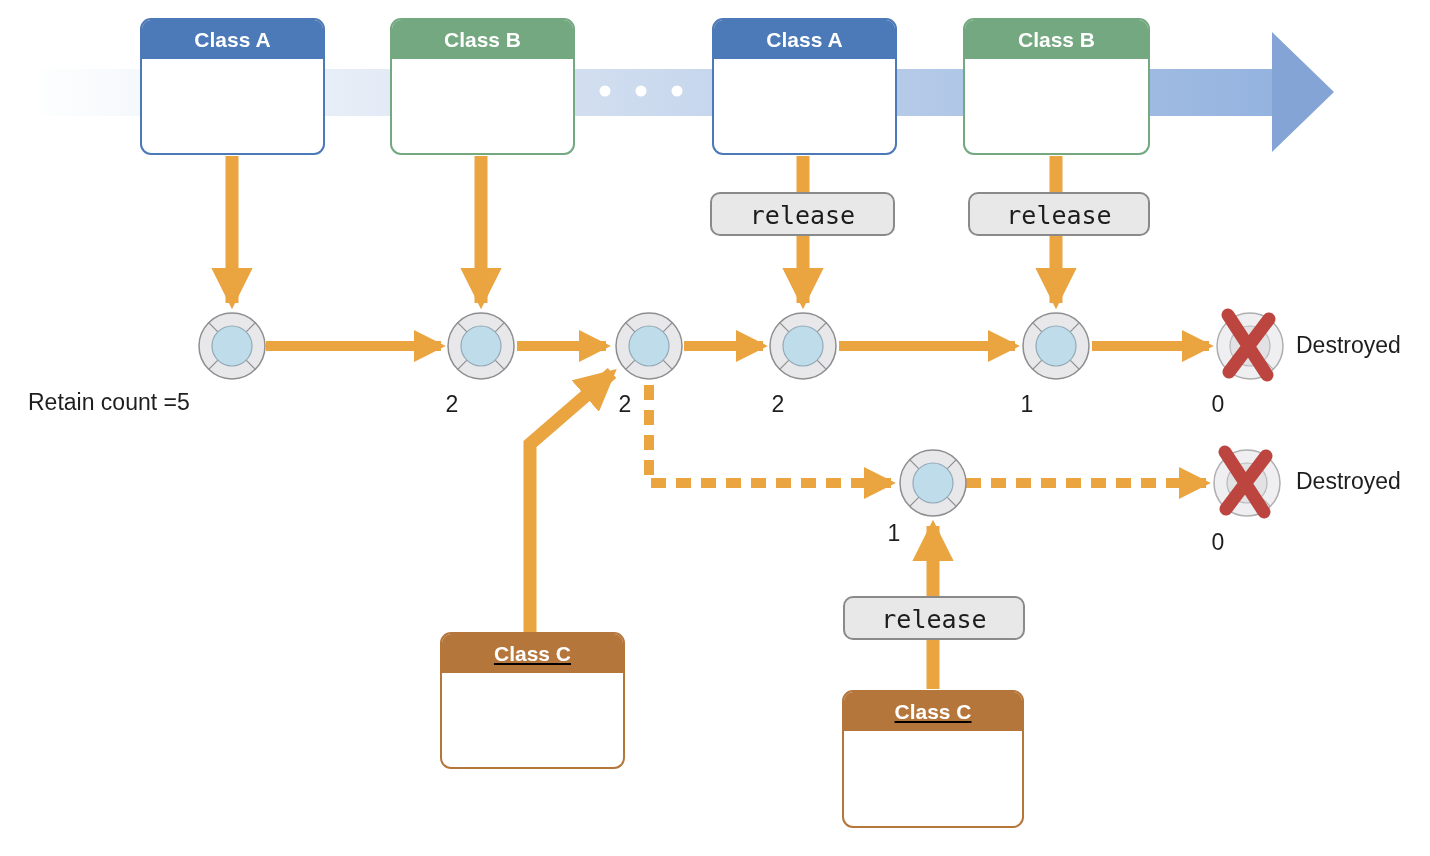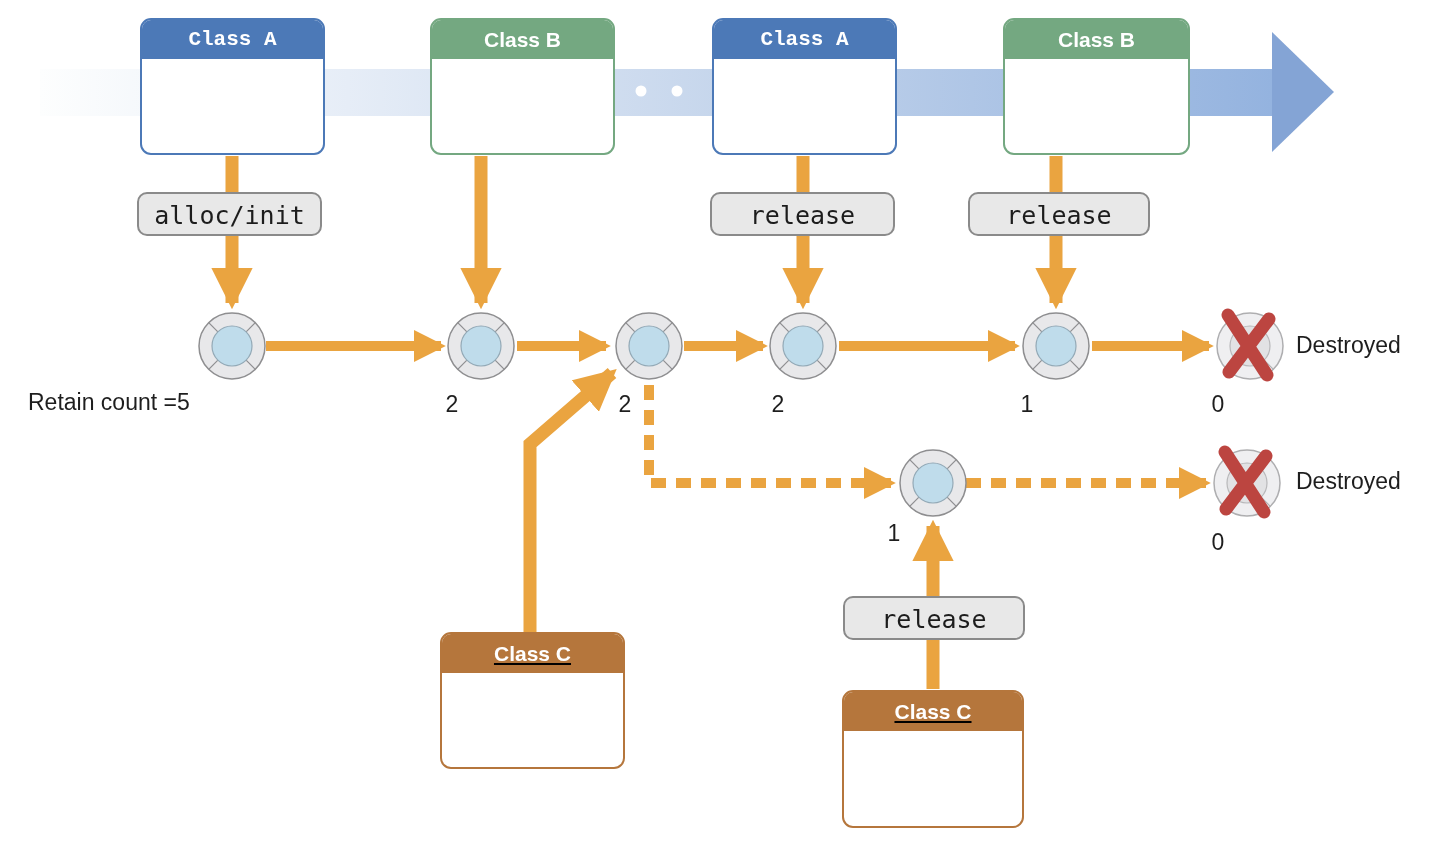--- a/index.html
+++ b/index.html
@@ -35,23 +35,23 @@
     background: #fff;
     border: 2px solid #888;
     box-sizing: border-box;
     overflow: hidden;
   }
   .class-box .hd {
     height: 39px; line-height: 39px;
     text-align: center;
     color: #fff; font-weight: bold; font-size: 21px;
   }
-  .class-box.blue  { border-color: var(--class-a-blue, #4C79B7); font-family: Liberation Mono, monospace; }
+  .class-box.blue  { border-color: var(--class-a-blue, #4C79B7); }
   .class-box.blue .hd  { background: var(--class-a-blue, #4C79B7); }
-  .class-box.green { border-color: var(--class-b-green, #74A881); margin-left: 40px; }
+  .class-box.green { border-color: var(--class-b-green, #74A881); }
   .class-box.green .hd { background: var(--class-b-green, #74A881); }
   .class-box.brown { border-color: var(--class-c-brown, #B5763C); text-decoration: underline; }
   .class-box.brown .hd { background: var(--class-c-brown, #B5763C); }
 
   
   .action-label {
     position: absolute;
     height: 44px; line-height: 44px;
     box-sizing: border-box;
     background: var(--label-bg, #E8E8E8);
@@ -197,21 +197,20 @@
   <div class="class-box green" style="left:963px;top:18px;width:187px;height:137px">
     <div class="hd">Class B</div>
   </div>
   <div class="class-box brown" style="left:440px;top:632px;width:185px;height:137px">
     <div class="hd">Class C</div>
   </div>
   <div class="class-box brown" style="left:842px;top:690px;width:182px;height:138px">
     <div class="hd">Class C</div>
   </div>
 
-  <div class="action-label" style="left:137px;top:192px;width:185px">alloc/init</div>
   <div class="action-label" style="left:710px;top:192px;width:185px">release</div>
   <div class="action-label" style="left:968px;top:192px;width:182px">release</div>
   <div class="action-label" style="left:843px;top:596px;width:182px">release</div>
 
   <div class="count-label" style="left:28px;top:389px">Retain count =5</div>
   <div class="count-label num" style="left:432px;top:391px">2</div>
   <div class="count-label num" style="left:605px;top:391px">2</div>
   <div class="count-label num" style="left:758px;top:391px">2</div>
   <div class="count-label num" style="left:1007px;top:391px">1</div>
   <div class="count-label num" style="left:1198px;top:391px">0</div>

